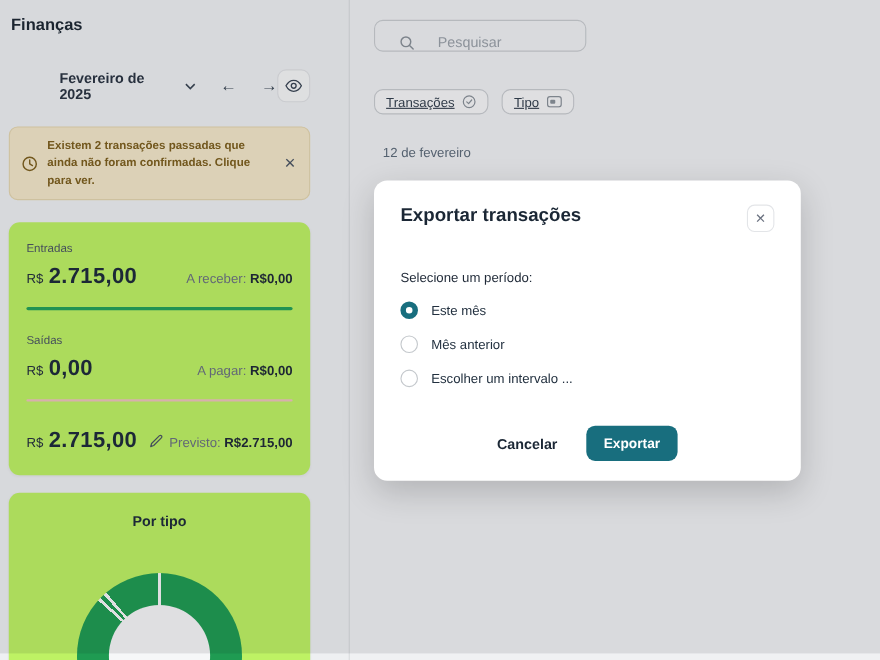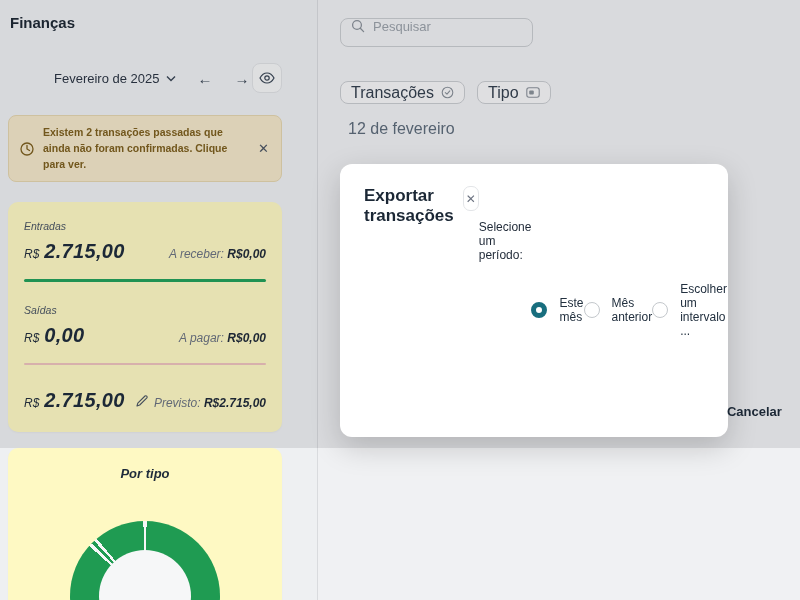--- a/index.html
+++ b/index.html
@@ -1,35 +1,35 @@
 <!DOCTYPE html>
 <html><head>
 <meta charset="utf-8">
 <style>
   * { margin:0; padding:0; box-sizing:border-box; }
   html,body { width:800px; height:600px; overflow:hidden; }
   body { font-family:"Liberation Sans","DejaVu Sans",sans-serif; background:#f0f1f3; color:#22303f; }
 
-  .app { position:relative; width:800px; height:448px; display:flex; }
+  .app { position:relative; width:800px; height:594px; display:flex; }
 
   
   .sidebar { width:318px; height:600px; background:#eef0f2; border-right:1px solid #d9dbde; padding:14px 35px 0 8px; position:relative; }
   .page-title { font-size:15px; font-weight:bold; color:#1c2733; margin-left:2px; }
 
   .period-row { display:flex; align-items:center; margin-top:32px; height:30px; }
   .period-select { display:flex; align-items:center; gap:6px; cursor:pointer; margin-left:6px; }
-  .period-label { font-size:13px; font-weight:normal; color:#2a3442;padding-left:40px; }
+  .period-label { font-size:13px; font-weight:bold; color:#2a3442;padding-left:40px; }
   .nav-arrow { font-size:15px; color:#3a4654; margin-left:22px; cursor:pointer; line-height:1; }
   .eye-btn { margin-left:auto; width:30px; height:30px; border:1px solid #dfe1e4; background:#f5f6f7; border-radius:8px; display:flex; align-items:center; justify-content:center; cursor:pointer; }
 
   .alert { margin-top:22px; background:#f3e7c9; border:1px solid #e4d5ae; border-radius:8px; padding:9px 10px; display:flex; align-items:center; gap:8px;justify-content:space-between; }
   .alert-text { font-size:10.5px; font-weight:bold; color:#7d5f1d; line-height:1.5; flex:1; }
   .alert-close { color:#4b5563; font-size:13px; cursor:pointer; padding:0 2px; }
 
-  .card { background:#fef9c3; border-radius:10px; box-shadow:0 1px 2px rgba(0,0,0,0.04);font-style:italic; }
+  .card { background:#bef264; border-radius:10px; box-shadow:0 1px 2px rgba(0,0,0,0.04); }
   .summary-card { margin-top:20px; padding:18px 16px 20px 16px; }
   .sum-label { font-size:10.5px; color:#4b5563; }
   .sum-row { display:flex; align-items:baseline; margin-top:8px; }
   .currency { font-size:12px; color:#25303e; margin-right:5px; }
   .big-value { font-size:20px; font-weight:bold; color:#1e2b3a; letter-spacing:0.3px; }
   .side { margin-left:auto; font-size:12px; }
   .side-label { color:#6b7280; }
   .side-value { color:#1f2937; font-weight:bold; }
   .rule { height:3px; border-radius:2px; margin:16px 0 22px 0; }
   .rule.green { background:#22a15a; }
@@ -37,42 +37,42 @@
   .pencil-btn { margin-left:10px; cursor:pointer; display:inline-flex; align-self:center; }
 
   .type-card { margin-top:16px; padding:18px 16px; height:200px; }
   .type-title { font-size:13px; font-weight:bold; color:#1e2b3a;text-align:center; }
   .donut-wrap { position:relative; width:150px; height:150px; margin:40px auto 0 auto; }
   .donut { width:150px; height:150px; border-radius:50%; }
   .donut-hole { position:absolute; left:29px; top:29px; width:92px; height:92px; border-radius:50%; background:#f6f7f8; display:flex; align-items:center; justify-content:center; }
 
   
   .main { flex:1; padding:18px 0 0 22px; }
-  .search-box { width:193px; height:29px; border:1px solid #c9ccd0; border-radius:8px; display:flex; align-items:flex-start; padding:0 10px; gap:8px; background:transparent; }
+  .search-box { width:193px; height:29px; border:1px solid #c9ccd0; border-radius:8px; display:flex; align-items:flex-end; padding:0 22px; gap:21px; background:transparent; }
   .search-box input { border:none; outline:none; background:transparent; font-size:13px; color:#3a4654; width:130px; font-family:inherit; }
   .search-box input::placeholder { color:#9aa1a9; }
 
   .chips { display:flex; gap:12px; margin-top:34px; }
   .chip { display:flex; align-items:center; gap:7px; border:1px solid #c9ccd0; border-radius:8px; background:rgba(255,255,255,0.45); padding:4px 10px; height:23px; cursor:pointer; }
-  .chip-label { font-size:16px; color:#333f4d; }
-
-  .date-header { margin-top:16px; margin-left:8px; font-size:16px; color:#5d6b7a; }
+  .chip-label { font-size:12px; color:#333f4d;text-decoration:underline; }
+
+  .date-header { margin-top:28px; margin-left:8px; font-size:12px; color:#5d6b7a; }
 
   
   .overlay { position:absolute; inset:0; background:rgba(15,20,26,0.10); z-index:40; }
-  .modal { position:absolute; left:340px; top:164px; width:388px; height:273px; background:#ffffff; border-radius:12px; box-shadow:0 10px 30px rgba(0,0,0,0.18); z-index:50; padding:22px 24px 18px 24px; display:flex; }
+  .modal { position:absolute; left:340px; top:164px; width:388px; height:273px; background:#ffffff; border-radius:12px; box-shadow:0 10px 30px rgba(0,0,0,0.18); z-index:50; padding:22px 24px 18px 24px; display:flex; flex-direction:column; }
   .modal-head { display:flex; align-items:flex-start; }
   .modal-title { font-size:17px; font-weight:bold; color:#1b2735; }
   .modal-close { margin-left:auto; width:25px; height:25px; border:1px solid #e3e5e8; border-radius:7px; background:#fff; display:flex; align-items:center; justify-content:center; cursor:pointer; color:#6b7280; font-size:12px; }
   .modal-sub { margin-top:34px; font-size:12px; color:#1f2937; }
   .radio-row { display:flex; align-items:center; gap:12px; margin-top:15px; cursor:pointer; }
   .radio { width:16px; height:16px; border-radius:50%; border:1.5px solid #c4c8cc; background:#fff; flex:0 0 auto; }
   .radio.selected { border:5px solid #186e7e; }
   .radio-label { font-size:12px; color:#22303f; }
-  .modal-foot { margin-top:auto; display:flex; align-items:center; justify-content:flex-end; gap:26px; }
+  .modal-foot { margin-top:auto; display:flex; align-items:center; justify-content:center; gap:26px; }
   .btn-cancel { background:none; border:none; font-size:13px; font-weight:bold; color:#1b2735; cursor:pointer; font-family:inherit; }
   .btn-export { background:#186e7e; border:none; color:#fff; font-size:12.5px; font-weight:bold; padding:9px 16px; border-radius:8px; cursor:pointer; font-family:inherit; }
 
   svg { display:block; }
 </style>
 </head>
 <body>
 
 <div class="app">
 
@@ -214,16 +214,17 @@
       <span class="radio"></span>
       <span class="radio-label">Mês anterior</span>
     </div>
     <div class="radio-row">
       <span class="radio"></span>
       <span class="radio-label">Escolher um intervalo ...</span>
     </div>
 
     <div class="modal-foot">
       <button class="btn-cancel">Cancelar</button>
+      <button class="btn-export">Exportar</button>
     </div>
   </div>
 
 </div>
 
 </body></html>

